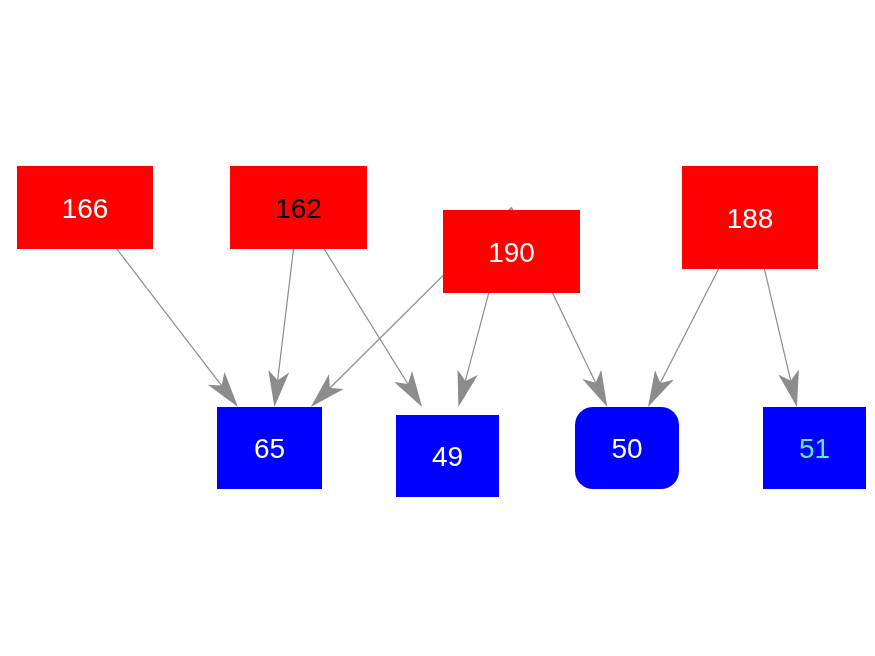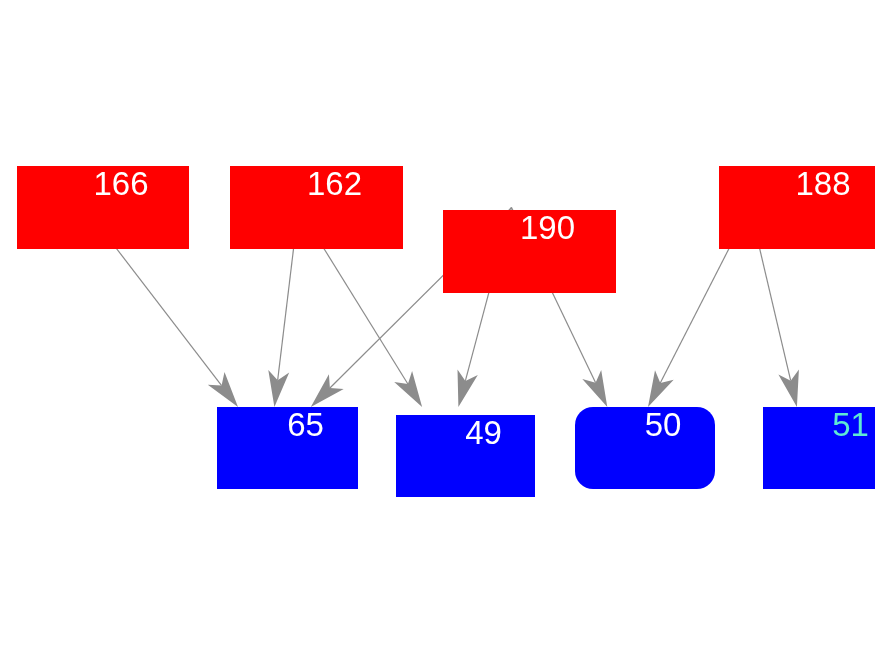--- a/index.html
+++ b/index.html
@@ -25,25 +25,25 @@
     position: absolute;
     left: 0;
     top: 0;
     width: 100%;
     height: 100%;
     z-index: 2;
   }
   .node {
     position: absolute;
     display: flex;
+    align-items: center;
     justify-content: center;
-    font-size: 33px;
+    font-size: 28px;
     line-height: 1;
     user-select: none;
-    padding-left: 36px;
   }
   .node span {
     display: block;
     transform: translateY(1px);
   }
 </style>
 </head>
 <body>
 
 <div class="canvas">
@@ -78,27 +78,27 @@
       </g>
       <g>
         <line x1="750" y1="207.5" x2="790.6930591498192" y2="380.715588062505" stroke="#8c8c8c" stroke-width="1.2"></line>
         <polygon points="796.9,407.0 778.4,374.4 790.7,380.7 798.9,369.6" fill="#8c8c8c"></polygon>
       </g>
     </svg>
   <div class="node-layer" id="node-layer">
       <div class="node" style="left: 17px; top: 166px; width: 136px; height: 83px; background: rgb(255, 0, 0); color: rgb(255, 255, 255);">
         <span>166</span>
       </div>
-      <div class="node" style="left: 230px; top: 166px; width: 137px; height: 83px; background: rgb(255, 0, 0); color: #ffffff;">
+      <div class="node" style="left: 230px; top: 166px; width: 137px; height: 83px; background: rgb(255, 0, 0); color: #000000;">
         <span>162</span>
       </div>
       <div class="node" style="left: 443px; top: 166px; width: 137px; height: 83px; background: rgb(255, 0, 0); color: rgb(255, 255, 255); margin-top: 44px;">
         <span>190</span>
       </div>
-      <div class="node" style="left: 682px; top: 166px; width: 136px; height: 83px; background: rgb(255, 0, 0); color: rgb(255, 255, 255); margin-left: 37px;">
+      <div class="node" style="left: 682px; top: 166px; width: 136px; height: 103px; background: rgb(255, 0, 0); color: rgb(255, 255, 255);">
         <span>188</span>
       </div>
       <div class="node" style="left: 217px; top: 407px; width: 105px; height: 82px; background: rgb(0, 0, 255); color: rgb(255, 255, 255);">
         <span>65</span>
       </div>
       <div class="node" style="left: 396px; top: 407px; width: 103px; height: 82px; background: rgb(0, 0, 255); color: rgb(255, 255, 255); margin-top: 8px;">
         <span>49</span>
       </div>
       <div class="node" style="left: 575px; top: 407px; width: 104px; height: 82px; background: rgb(0, 0, 255); color: rgb(255, 255, 255); border-radius: 18px;">
         <span>50</span>

